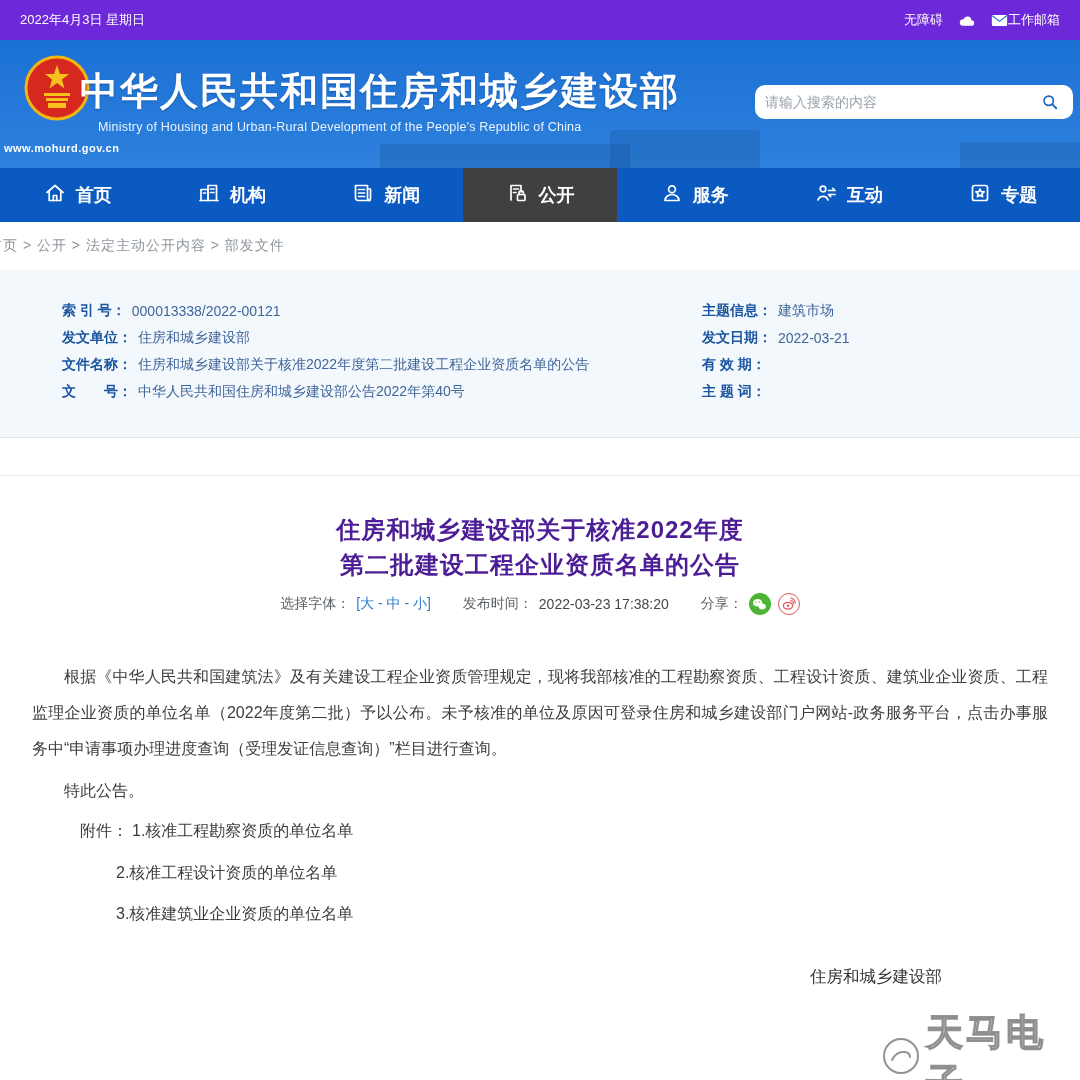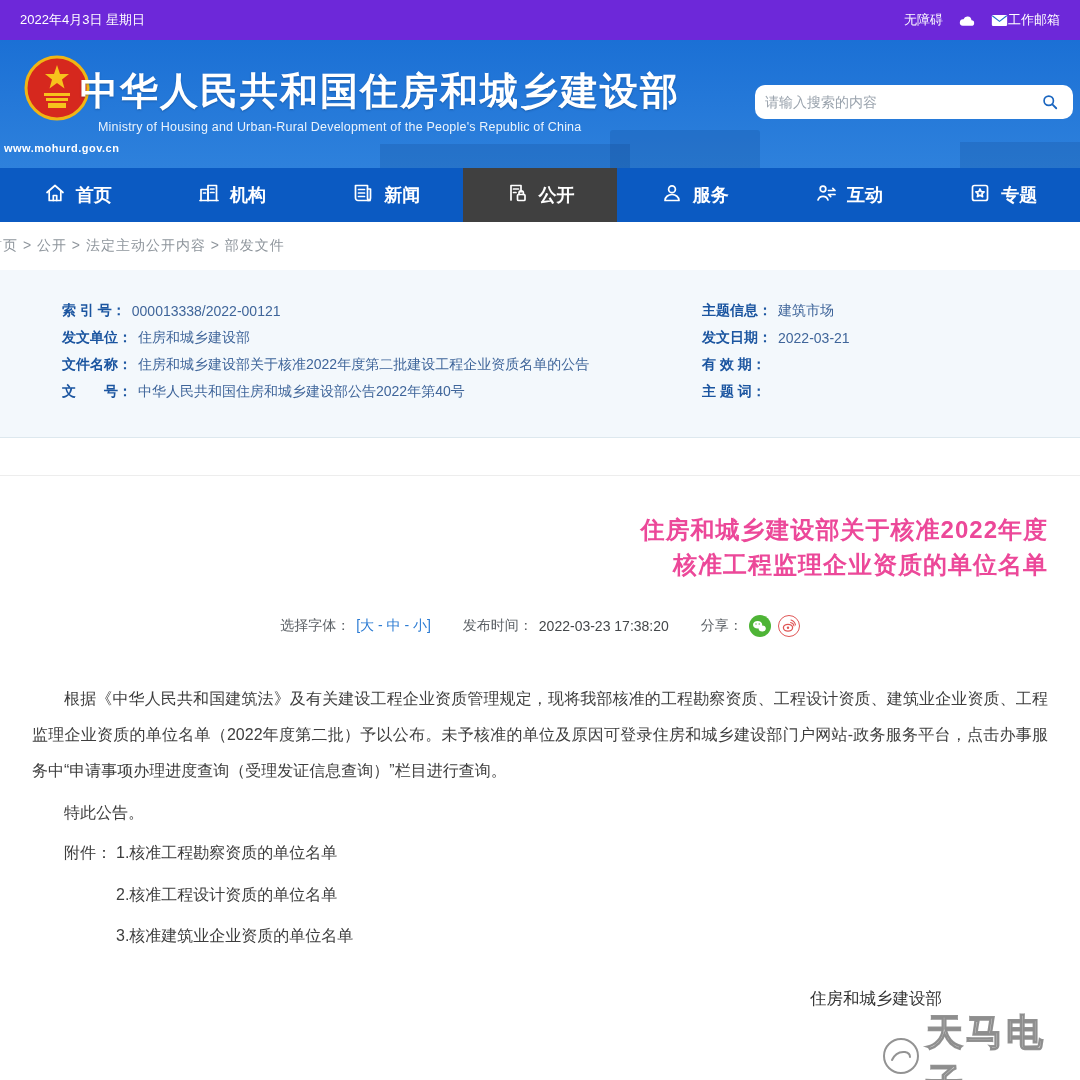--- a/index.html
+++ b/index.html
@@ -46,34 +46,34 @@
   .meta-col-l { width:700px; padding-left:62px; }
   .meta-col-r { flex:1; padding-left:2px; }
   .meta-row { display:flex; height:27px; align-items:center; font-size:14px; }
   .meta-label { color:#1b55a0; font-weight:bold; white-space:pre; }
   .meta-value { color:#3f659a; margin-left:6px; }
 
   .gapband { height:38px; background:#fff; border-bottom:1px solid #ededed; }
 
   
   .article { position:relative; background:#fff; padding:36px 32px 0 32px; }
-  .art-title { text-align:right; font-size:24px; font-weight:bold; color:#ec4899; line-height:35px; letter-spacing:1px; }
-  .art-meta { margin-top:33px; display:flex; justify-content:center; align-items:center; gap:6px; font-size:14px; color:#5c6166; }
+  .art-title { text-align:center; font-size:24px; font-weight:bold; color:#4c1d95; line-height:35px; letter-spacing:1px; }
+  .art-meta { margin-top:11px; display:flex; justify-content:center; align-items:center; gap:6px; font-size:14px; color:#5c6166; }
   .font-opts { color:#2b7bd3; cursor:pointer; margin-right:26px; }
   .pub-time { color:#44474a; margin-right:26px; }
   .share-icons { display:flex; gap:7px; align-items:center; }
   .share-ic { width:22px; height:22px; border-radius:50%; display:flex; align-items:center; justify-content:center; cursor:pointer; }
 
   .art-body { margin-top:44px; font-size:16px; color:#3d3d3d; line-height:36px; text-align:justify; }
   .indent { text-indent:2em; }
   .closing { margin-top:6px; font-size:16px; color:#3d3d3d; line-height:36px; }
 
   .attach { margin-top:12px; font-size:16px; color:#3d3d3d; }
   .attach-row1 { display:flex; }
-  .attach-label { width:52px; margin-left:32px; white-space:nowrap; }
+  .attach-label { width:52px; margin-left:48px; white-space:nowrap; }
   .attach-item { line-height:20px; cursor:pointer; }
   .attach-list .attach-item { margin-left:84px; margin-top:21px; }
   .attach-row1 .attach-item { margin-top:0; }
 
   .signature { margin-top:42px; text-align:right; }
   .signer { font-size:16.5px; color:#333; padding-right:106px; }
   .sign-date { margin-top:13px; font-size:16.5px; color:#333; padding-right:118px; }
 
   
   .watermark { position:absolute; left:878px; top:1008px; display:flex; align-items:center; gap:2px; pointer-events:none; }
@@ -253,21 +253,21 @@
         <span class="meta-value"></span>
       </div>
     </div>
   </div>
 
   <div class="gapband"></div>
 
   <div class="article">
     <div class="art-title">
       <div>住房和城乡建设部关于核准2022年度</div>
-      <div>核准工程监理企业资质的单位名单</div>
+      <div>第二批建设工程企业资质名单的公告</div>
     </div>
 
     <div class="art-meta">
       <span>选择字体：</span>
       <span class="font-opts">[大 - 中 - 小]</span>
       <span>发布时间：</span>
       <span class="pub-time">2022-03-23 17:38:20</span>
       <span>分享：</span>
       <span class="share-icons">
         <span class="share-ic" style="background:#4eb436;">

